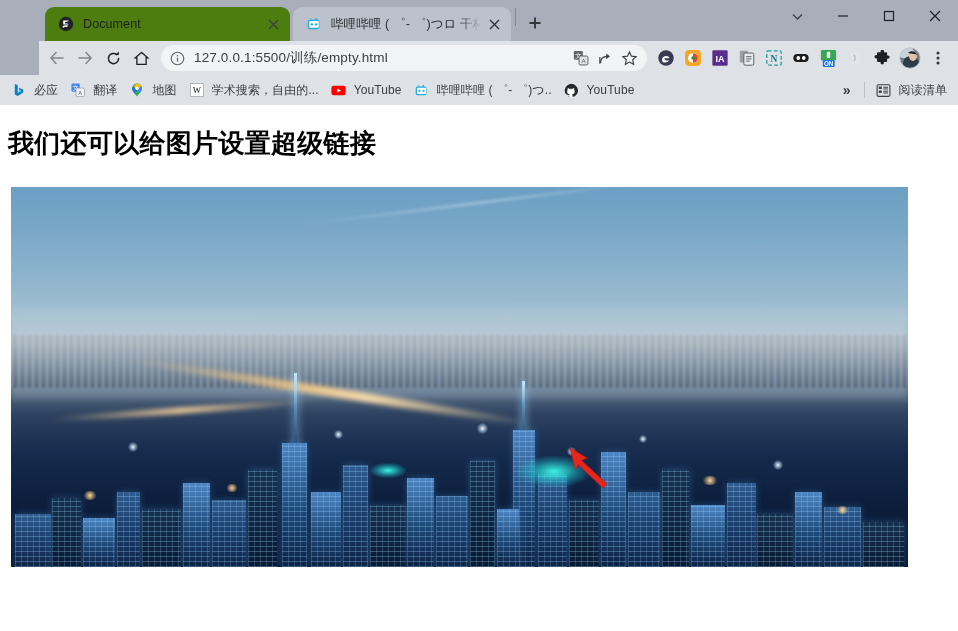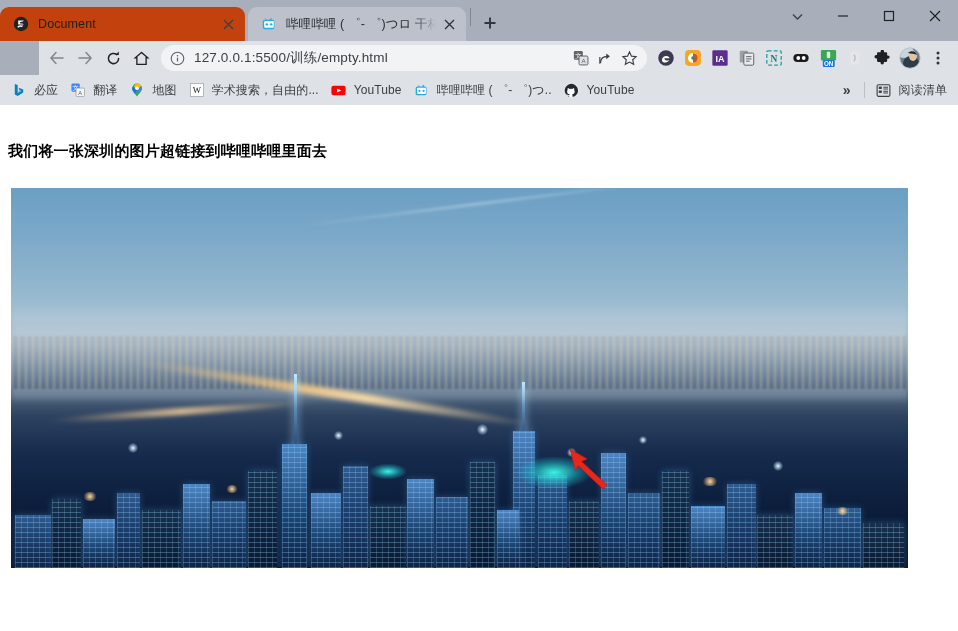--- a/index.html
+++ b/index.html
@@ -27,22 +27,23 @@
   }
   .tab {
     height: 34px;
     display: flex; align-items: center;
     padding: 0 8px 0 12px;
     border-radius: 9px 9px 0 0;
     position: relative;
     min-width: 0;
   }
   .tab.active {
-    background: #c2410c;
+    background: #4d7c0f;
     width: 245px;
+    margin-left: 45px;
   }
   .tab.inactive {
     background: #bcc1cb;
     width: 218px;
     margin-left: 3px;
   }
   .tab-favicon {
     width: 17px; height: 17px;
     flex: 0 0 17px;
     margin-right: 9px;
@@ -601,21 +602,21 @@
           <path d="M7.8 4.6h5M7.8 6.3h5M7.8 8.9h5M7.8 10.6h5" stroke="#3c4043" stroke-width="1.1"></path>
         </svg>
       </span>
       <span class="bm-label">阅读清单</span>
     </div>
   </div>
 
   <div class="viewport">
     <div class="page-inner">
 
-      <p class="page-p">我们将一张深圳的图片超链接到哔哩哔哩里面去</p>
+      <h1 class="page-h1">我们还可以给图片设置超级链接</h1>
 
       <a class="img-link" href="#" title="深圳夜景">
         <div class="cityphoto">
           <div class="skybeam"></div>
           <div class="haze"></div>
           <div class="farcity"></div>
           <div class="roadglow"></div>
           <div class="roadglow2"></div>
 
           <div class="skyline">

